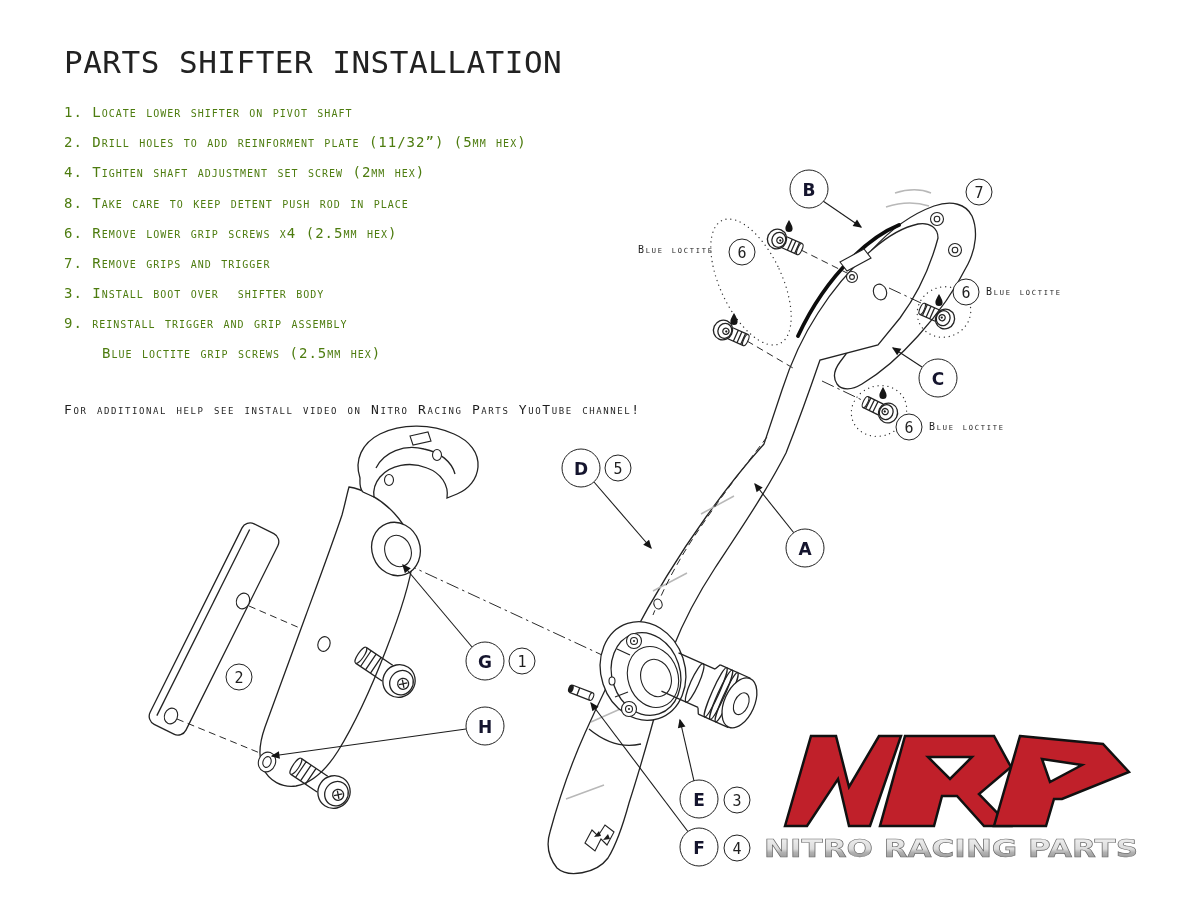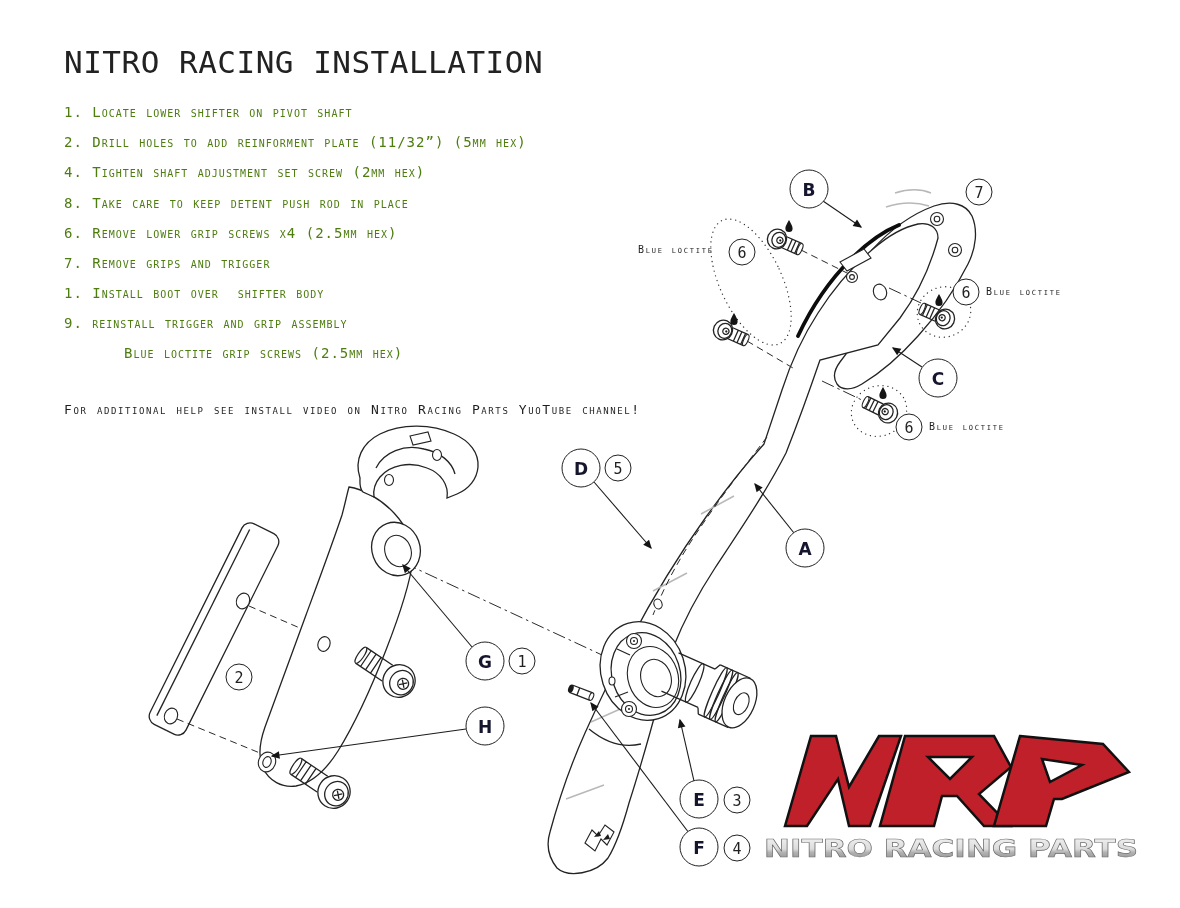--- a/index.html
+++ b/index.html
@@ -5,21 +5,21 @@
   html,body{margin:0;padding:0;background:#fff}
   .sheet{position:relative;width:1180px;height:908px;background:#ffffff;overflow:hidden;
          font-family:"DejaVu Sans Mono",monospace;color:#1f1f1f}
   .art{position:absolute;left:0;top:0;width:1180px;height:908px}
 
   .title{position:absolute;left:64px;top:44px;font-size:31px;letter-spacing:0.5px;
          color:#222;white-space:pre}
   .steps{position:absolute;left:64px;top:97px;font-size:14px;letter-spacing:1px;
          font-variant:small-caps;color:#4d7c0f}
   .step{height:30.2px;line-height:30.2px;white-space:pre}
-  .step.sub{margin-left:60px;height:29px;line-height:29px}
+  .step.sub{margin-left:38px;height:29px;line-height:29px}
   .note{position:absolute;left:64px;top:402px;font-size:13px;letter-spacing:1.6px;
         font-variant:small-caps;color:#1f1f1f;white-space:pre}
 
   .co{position:absolute;transform:translate(-50%,-50%);border-radius:50%;background:#fff;
       display:flex;align-items:center;justify-content:center;box-sizing:border-box;z-index:3}
   .co.l{width:39px;height:39px;border:1.5px solid #222;
         font-family:"DejaVu Sans",sans-serif;font-weight:bold;font-size:17px;color:#15152e}
   .co.n{width:27px;height:27px;border:1.4px solid #222;
         font-size:15px;color:#1f1f1f}
 
@@ -205,30 +205,30 @@
     <g>
       <polygon points="785,826 811,736 836,736 849,787 879,736 901,736 870,826 849,826 838,779 807,826" fill="#c0202a" stroke="#111" stroke-width="2.5"></polygon>
       <path d="M 905,736 L 994,736 L 1011,767 L 979,794 L 1010,826 L 984,826 L 957,796 L 942,796 L 934,826 L 880,826 Z
            M 928,757 L 972,757 L 950,779 Z" fill="#c0202a" fill-rule="evenodd" stroke="#111" stroke-width="2.5"></path>
       <path d="M 1020,736 L 1103,744 L 1129,772 L 1062,799 L 1054,799 L 1046,826 L 994,826 Z
            M 1042,759 L 1082,765 L 1050,782 Z" fill="#c0202a" fill-rule="evenodd" stroke="#111" stroke-width="2.5"></path>
       <text class="wordmark" x="764" y="857" textLength="374" lengthAdjust="spacingAndGlyphs">NITRO RACING PARTS</text>
     </g>
   </svg>
 
-  <div class="title">NITRO RACING INSTALLATION</div>
+  <div class="title">PARTS SHIFTER INSTALLATION</div>
 
   <div class="steps">
     <div class="step">1. Locate lower shifter on pivot shaft</div>
     <div class="step">2. Drill holes to add reinforment plate (11/32”) (5mm hex)</div>
     <div class="step">4. Tighten shaft adjustment set screw (2mm hex)</div>
     <div class="step">8. Take care to keep detent push rod in place</div>
     <div class="step">6. Remove lower grip screws x4 (2.5mm hex)</div>
     <div class="step">7. Remove grips and trigger</div>
-    <div class="step">1. Install boot over  shifter body</div>
+    <div class="step">3. Install boot over  shifter body</div>
     <div class="step">9. reinstall trigger and grip assembly</div>
     <div class="step sub">Blue loctite grip screws (2.5mm hex)</div>
   </div>
 
   <div class="note">For additional help see install video on Nitro Racing Parts YuoTube channel!</div>
 
   <div class="loc" style="left:638px;top:244px">Blue loctite</div>
   <div class="loc" style="left:986px;top:286px">Blue loctite</div>
   <div class="loc" style="left:929px;top:421px">Blue loctite</div>
 

